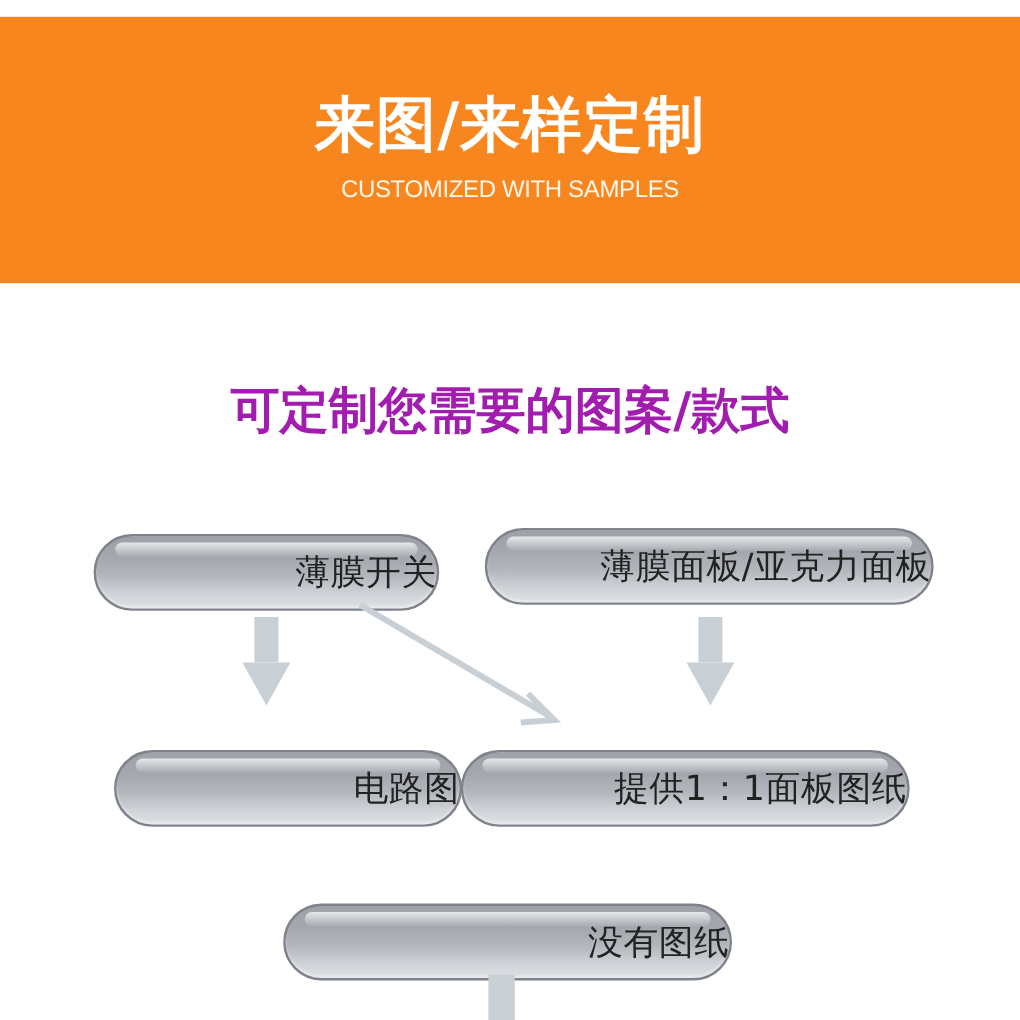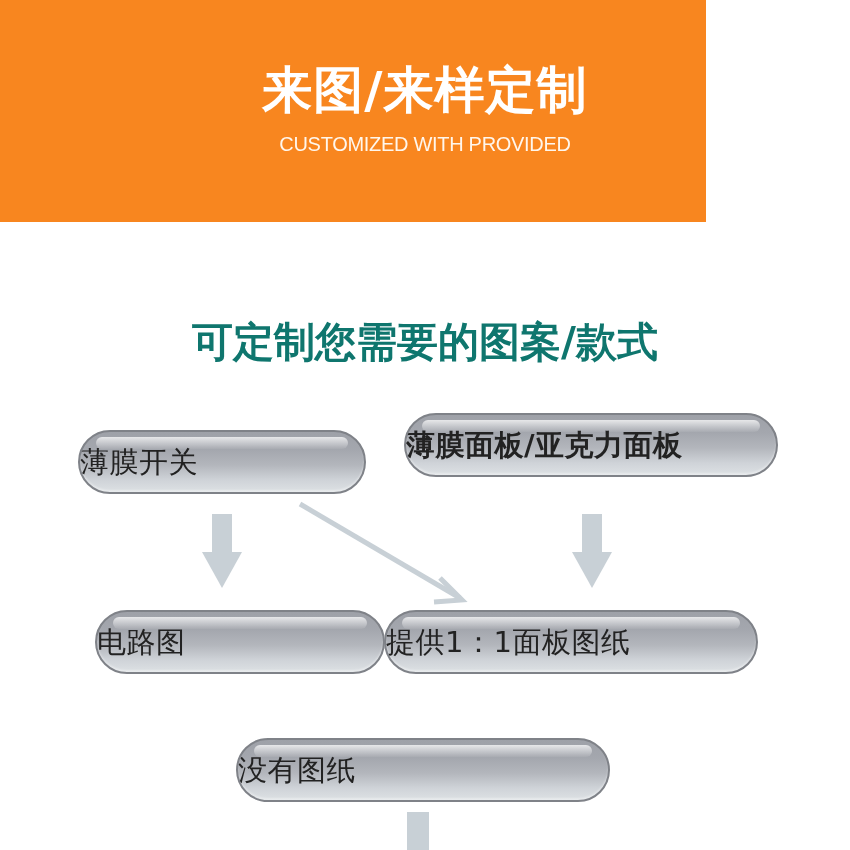--- a/index.html
+++ b/index.html
@@ -1,76 +1,77 @@
 <!DOCTYPE html>
 <html><head>
 <meta charset="utf-8">
 <style>
   * { margin: 0; padding: 0; box-sizing: border-box; }
   html, body { width: 850px; height: 850px; overflow: hidden; background: #ffffff; }
   body { position: relative; font-family: "DejaVu Sans", "Liberation Sans", sans-serif; }
 
   .banner {
-    position: absolute; left: 0; top: 0; width: 706px; height: 222px;
+    position: absolute; left: 0; top: 14px; width: 850px; height: 222px;
     background: #f8861f;
   }
   .banner-title {
     position: absolute; left: 0; top: 58px; width: 850px; text-align: center;
     color: #ffffff; font-size: 50px; font-weight: bold; letter-spacing: 1px;
     line-height: 64px;
   }
   .banner-sub {
     position: absolute; left: 0; width: 850px; text-align: center;
     color: #fff6ec; font-family: "Liberation Sans", sans-serif;
     font-size: 20px; line-height: 24px; letter-spacing: -0.3px;
   }
   .banner-sub.l1 { top: 132px; }
   .banner-sub.l2 { top: 160px; }
 
   .section-title {
     position: absolute; left: 0; top: 314px; width: 850px; text-align: center;
-    color: #0f766e; font-size: 41px; font-weight: bold; line-height: 56px;
+    color: #a21caf; font-size: 41px; font-weight: bold; line-height: 56px;
   }
 
   .pill {
     position: absolute; height: 64px; border-radius: 32px;
     border: 2px solid #7f8288;
     background: linear-gradient(to bottom,
       #9ea1a8 0%, #a4a7ae 30%, #b3b6bc 55%, #cfd3d8 80%, #dde1e4 100%);
     box-shadow: inset 0 -2px 2px rgba(255,255,255,0.35);
-    display: flex; align-items: center; justify-content: flex-start;
+    display: flex; align-items: center; justify-content: flex-end;
     overflow: hidden;
+    margin-top: 15px;
   }
   .pill::before {
     content: ""; position: absolute; left: 16px; right: 16px; top: 5px; height: 12px;
     border-radius: 8px;
     background: linear-gradient(to bottom, rgba(255,255,255,0.75), rgba(255,255,255,0.05));
   }
   .pill-label {
     position: relative; color: #222222; font-size: 29px; line-height: 36px;
     white-space: nowrap; letter-spacing: 0.5px;
   }
 
   .arrow { position: absolute; }
 </style>
 </head>
 <body>
 
 <div class="banner">
   <div class="banner-title">来图/来样定制</div>
-  <div class="banner-sub l1">CUSTOMIZED WITH PROVIDED</div>
+  <div class="banner-sub l1">CUSTOMIZED WITH SAMPLES</div>
 </div>
 
 <div class="section-title">可定制您需要的图案/款式</div>
 
 <div class="pill" style="left:78px; top:430px; width:288px;">
   <span class="pill-label">薄膜开关</span>
 </div>
 
-<div class="pill" style="left:404px; top:413px; width:374px;font-weight:bold;">
+<div class="pill" style="left:404px; top:425px; width:374px;">
   <span class="pill-label">薄膜面板/亚克力面板</span>
 </div>
 
 <div class="pill" style="left:95px; top:610px; width:290px;">
   <span class="pill-label">电路图</span>
 </div>
 
 <div class="pill" style="left:384px; top:610px; width:374px;">
   <span class="pill-label">提供1：1面板图纸</span>
 </div>

